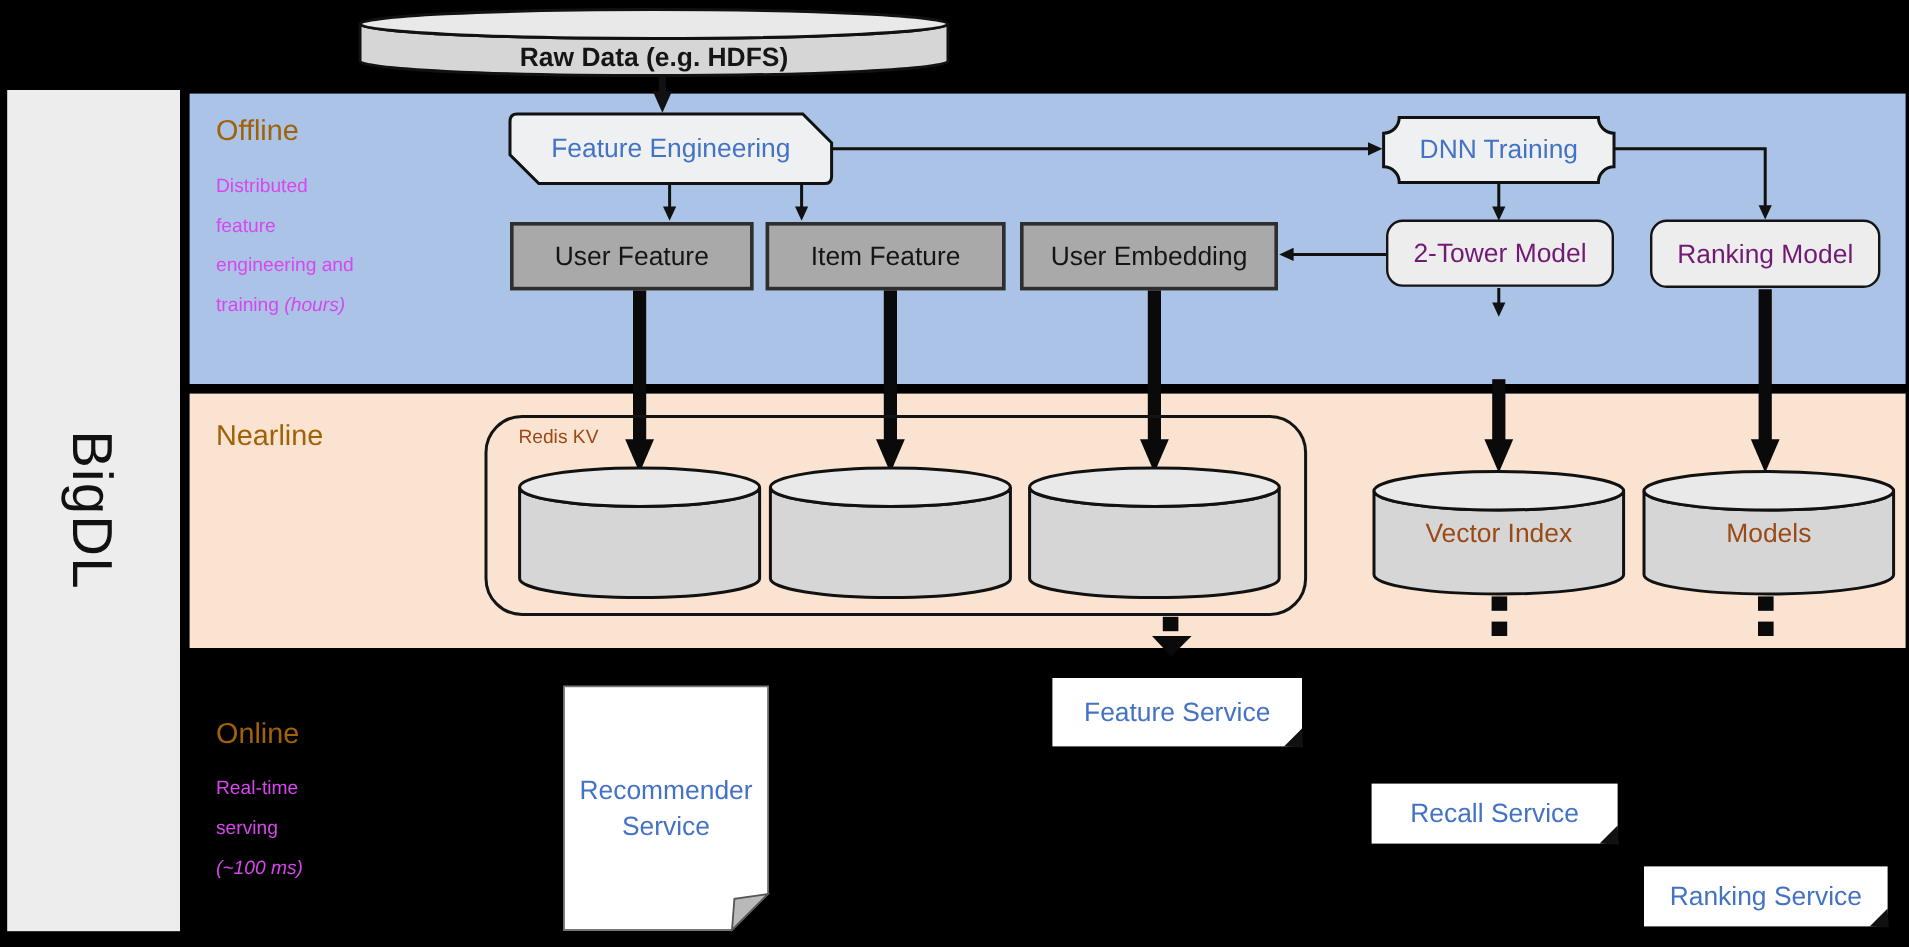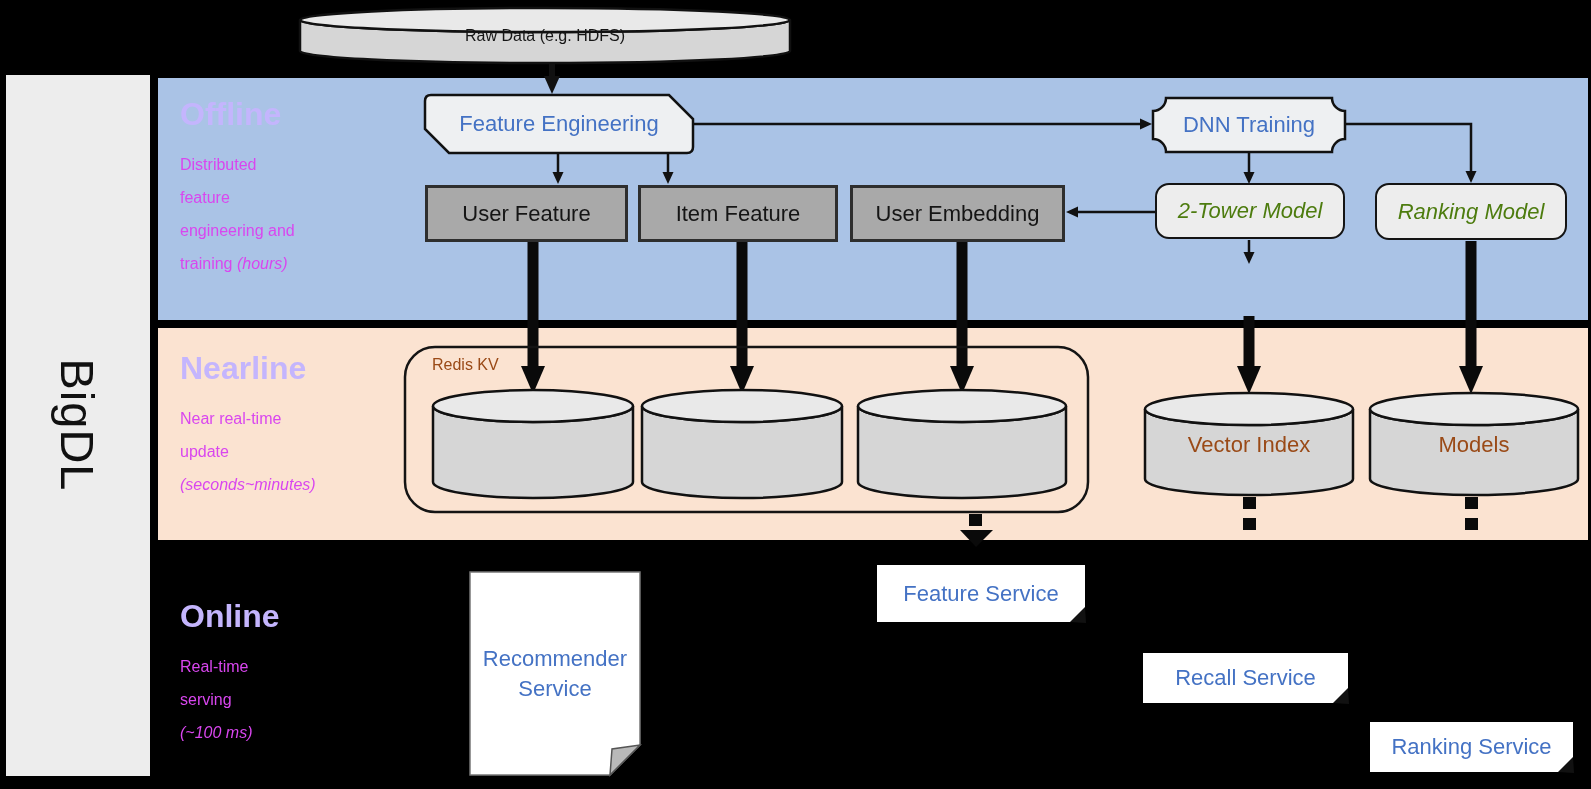--- a/index.html
+++ b/index.html
@@ -8,31 +8,31 @@
   .stage svg{position:absolute;left:0;top:0;}
   .band{position:absolute;}
   .band-offline{left:158px;top:78px;width:1430px;height:242px;background:#aac3e6;}
   .band-nearline{left:158px;top:328px;width:1430px;height:212px;background:#fbe3d1;}
   .band-online{left:158px;top:540px;width:1430px;height:249px;background:#000;}
   .sidebar{position:absolute;left:6px;top:75px;width:144px;height:701px;background:#ededed;}
   .brand{position:absolute;left:-82px;top:390px;width:320px;height:70px;
          display:flex;align-items:center;justify-content:center;
          transform:rotate(90deg);font-size:47px;letter-spacing:1px;color:#111;}
   .band-text{position:absolute;width:230px;}
-  .band-title{font-size:32px;font-weight:700;color:#c4b5fd;}
+  .band-title{font-size:24px;font-weight:400;color:#a16207;}
   .band-sub{margin-top:15px;font-size:16px;line-height:33px;color:#d946ef;}
   .band-sub i{font-style:italic;}
   .lbl{position:absolute;display:flex;align-items:center;justify-content:center;
        text-align:center;font-size:22px;box-sizing:border-box;}
   .box{position:absolute;display:flex;align-items:center;justify-content:center;
        font-size:22px;box-sizing:border-box;}
   .gray-box{background:#a9a9a9;border:3px solid #2e2e2e;color:#151515;}
   .round-box{background:#ededed;border:2.5px solid #141414;border-radius:14px;}
   .blue{color:#4472c4;}
-  .green{color:#4d7c0f;font-style:italic;}
+  .green{color:#701a75;}
   .brown{color:#9a4a17;}
   .dark{color:#151515;}
 </style>
 </head>
 <body>
 
 <div class="stage">
 
   <div class="band band-offline"></div>
   <div class="band band-nearline"></div>
@@ -128,39 +128,34 @@
       <path d="M1333,703 L1348,688 L1349,704 Z" fill="#111"></path>
     </g>
     <g>
       <rect x="1370" y="722" width="203" height="50" fill="#fff"></rect>
       <path d="M1558,772 L1573,757 L1574,773 Z" fill="#111"></path>
     </g>
   </svg>
 
   <div class="brand">BigDL</div>
 
-  <div class="lbl dark" style="left:300px;top:8px;width:490px;height:55px;font-size:16px;">Raw Data (e.g. HDFS)</div>
+  <div class="lbl dark" style="left:300px;top:20px;width:490px;height:55px;font-size:22px;font-weight:bold;">Raw Data (e.g. HDFS)</div>
 
   <div class="band-text" style="left:180px;top:96px;">
     <div class="band-title">Offline</div>
     <div class="band-sub">
       <div>Distributed</div>
       <div>feature</div>
       <div>engineering and</div>
       <div><span>training </span><i>(hours)</i></div>
     </div>
   </div>
 
   <div class="band-text" style="left:180px;top:350px;">
     <div class="band-title">Nearline</div>
-    <div class="band-sub">
-      <div>Near real-time</div>
-      <div>update</div>
-      <div><i>(seconds~minutes)</i></div>
-    </div>
   </div>
 
   <div class="band-text" style="left:180px;top:598px;">
     <div class="band-title">Online</div>
     <div class="band-sub">
       <div>Real-time</div>
       <div>serving</div>
       <div><i>(~100 ms)</i></div>
     </div>
   </div>

